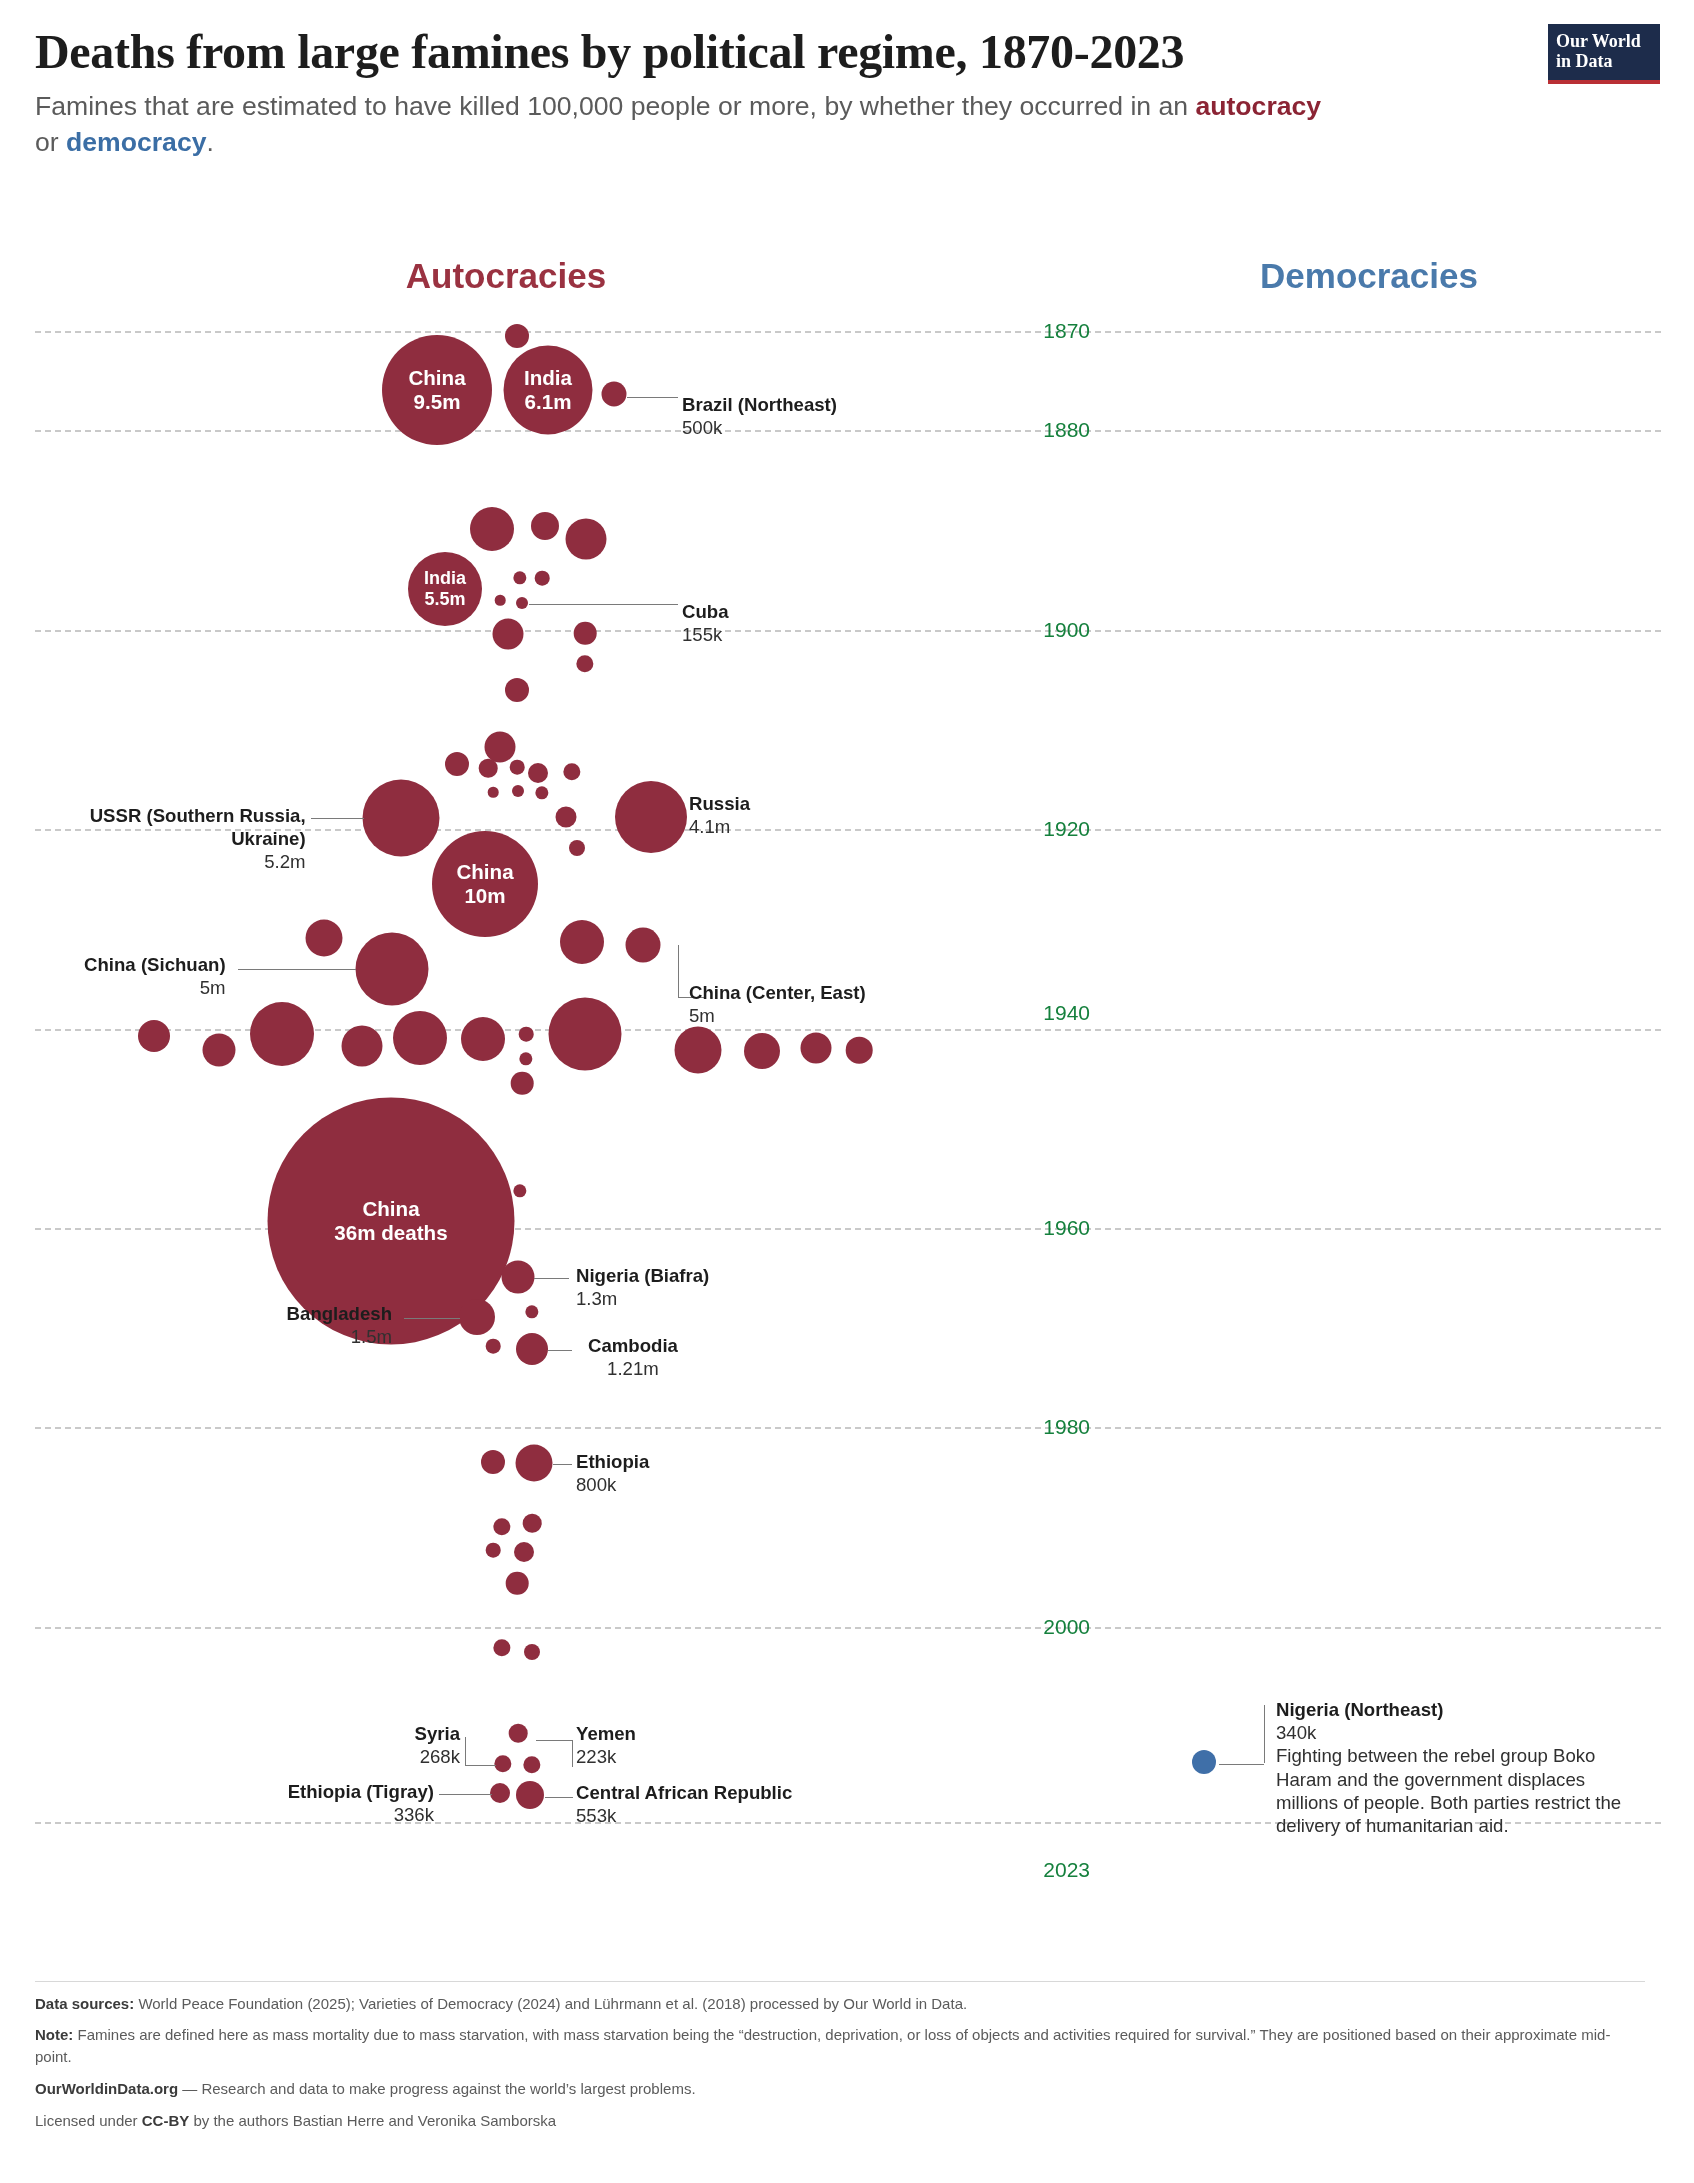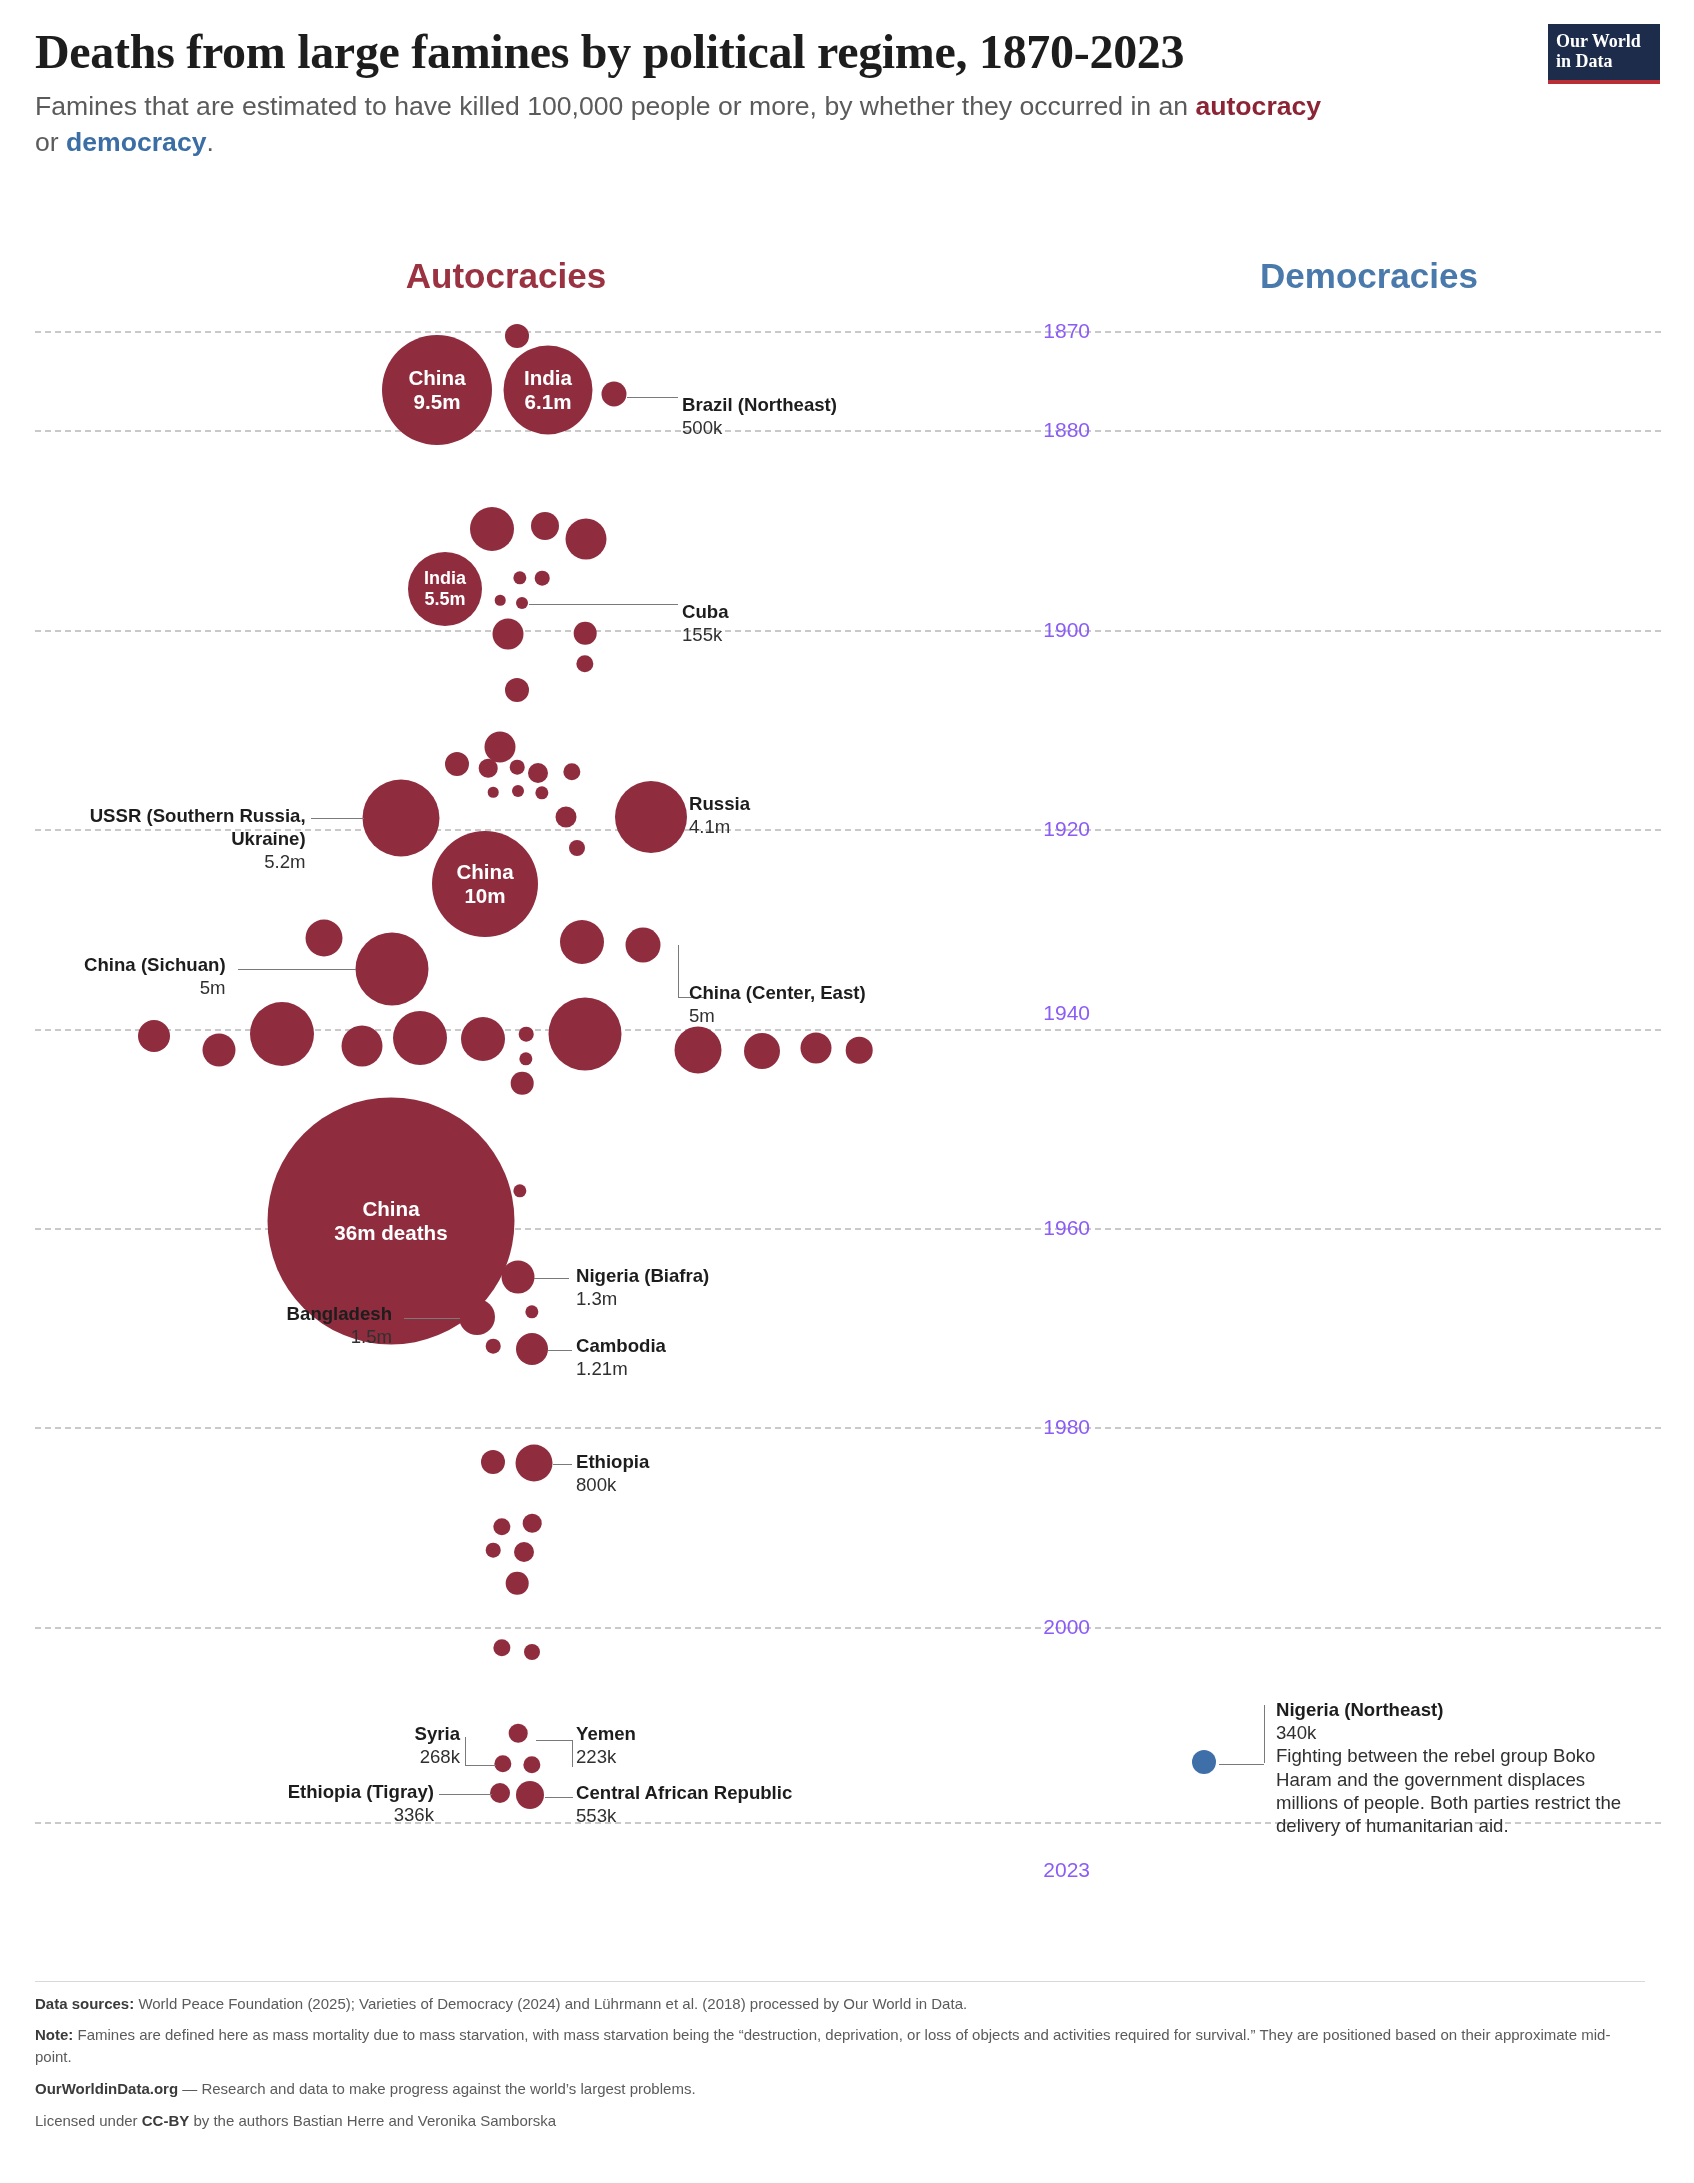--- a/index.html
+++ b/index.html
@@ -76,21 +76,21 @@
   .gridline{
     position:absolute;
     left:35px;
     width:1626px;
     height:0;
     border-top:2px dashed #c9c9c9;
   }
   .gridlabel{
     position:absolute;
     font-size:21px;
-    color:#8b5cf6;
+    color:#15803d;
     font-family:"Liberation Sans", sans-serif;
     transform:translateY(-50%);
     text-align:right;
     width:80px;
   }
   .bubble{
     position:absolute;
     border-radius:50%;
     background:#8f2d3f;
     transform:translate(-50%,-50%);
@@ -320,21 +320,21 @@
     <div class="bubble" style="left:477px; top:1098px; width:36px; height:36px;"></div>
     <div class="leader" style="left:404px; top:1099px; width:56px;"></div>
     <div class="callout left" style="left:133px; top:1083px; width:259px;">
       <span class="nm">Bangladesh</span>
       <span class="vl">1.5m</span>
     </div>
     <div class="bubble" style="left:493px; top:1127px; width:14.6px; height:14.6px;"></div>
 
     <div class="bubble" style="left:532px; top:1130px; width:32px; height:32px;"></div>
     <div class="leader" style="left:548px; top:1131px; width:24px;"></div>
-    <div class="callout right" style="left:576px; top:1115px;">
+    <div class="callout right" style="left:588px; top:1115px;text-align:center;">
       <span class="nm">Cambodia</span>
       <span class="vl">1.21m</span>
     </div>
 
     <div class="bubble" style="left:493px; top:1243px; width:24px; height:24px;"></div>
     <div class="bubble" style="left:534px; top:1244px; width:37px; height:37px;"></div>
     <div class="leader" style="left:553px; top:1245px; width:18.6px;"></div>
     <div class="callout right" style="left:576px; top:1231px;">
       <span class="nm">Ethiopia</span>
       <span class="vl">800k</span>

